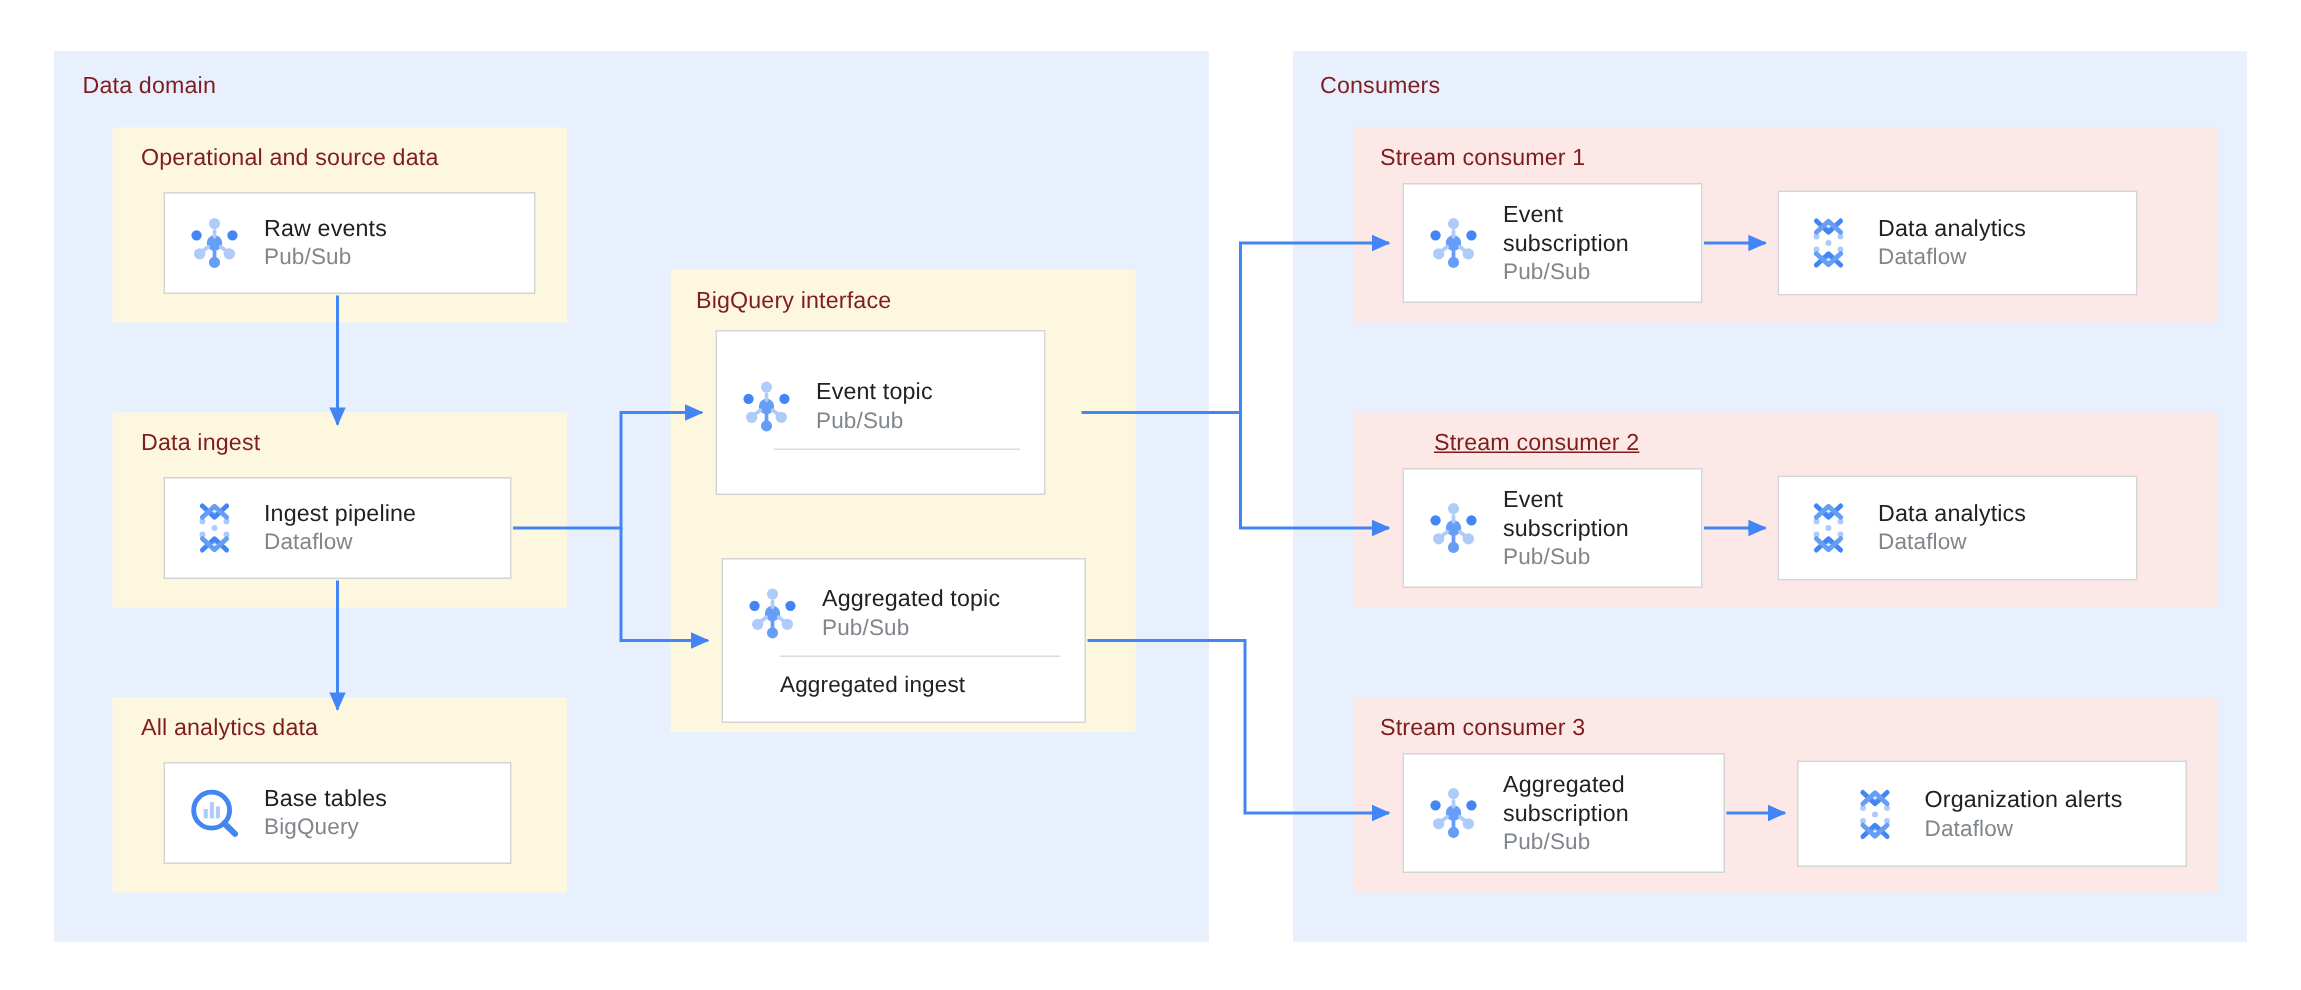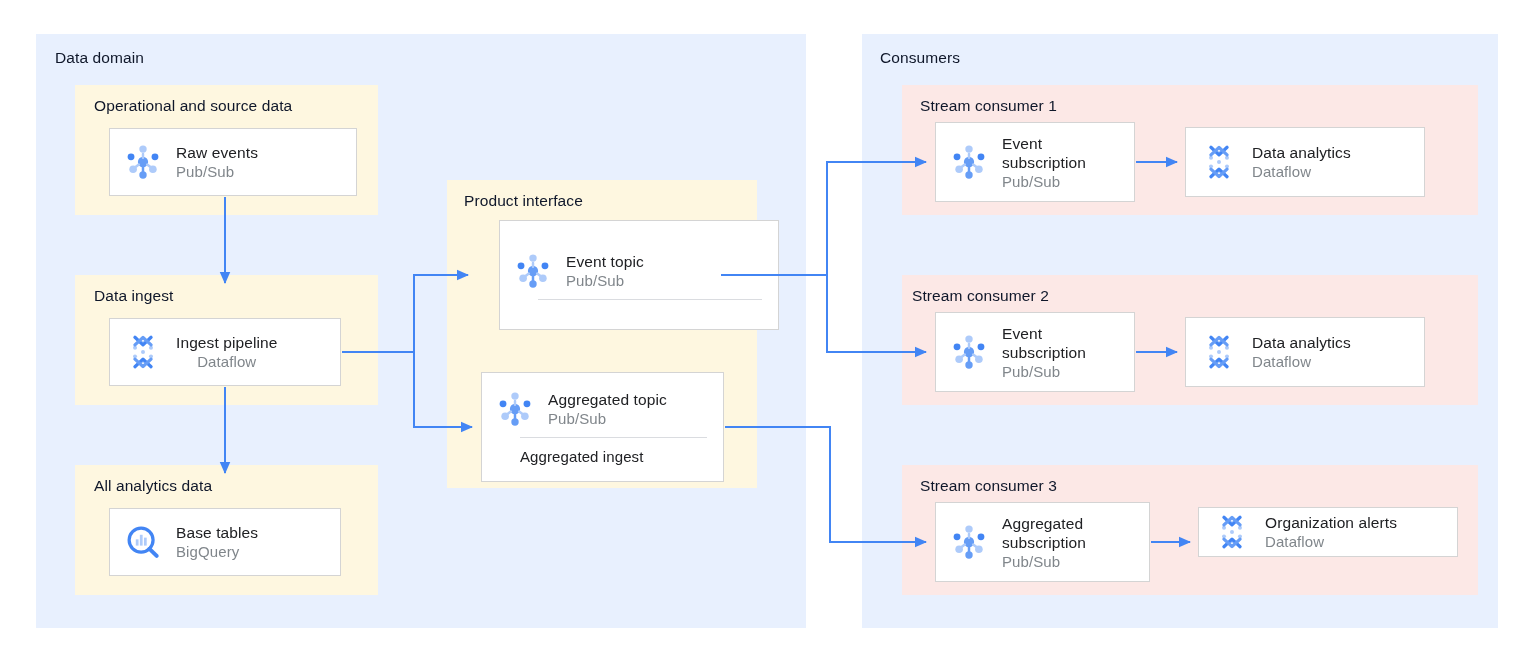--- a/index.html
+++ b/index.html
@@ -16,21 +16,21 @@
   }
 
   
   .panel{position:absolute;box-sizing:border-box;}
   .panel-outer{background:#e8f0fe;}
   .panel-yellow{background:#fef7e0;}
   .panel-pink{background:#fce8e6;}
 
   .panel-title{
     position:absolute;
-    color:#0f172a;
+    color:#7f1d1d;
     font-size:15.5px;
     line-height:18px;
     white-space:nowrap;
     letter-spacing:.1px;
   }
 
   
   .card{
     position:absolute;
     box-sizing:border-box;
@@ -111,21 +111,21 @@
       </svg>
       <div class="card-text">
         <div class="card-title">Raw events</div>
         <div class="card-sub">Pub/Sub</div>
       </div>
     </div>
   </div>
 
   <div class="panel panel-yellow" style="left:75px;top:275px;width:303px;height:130px;"></div>
   <div class="panel-title" style="left:94px;top:287px;">Data ingest</div>
-  <div class="card" style="left:109px;top:318px;width:232px;height:68px;text-align:center;">
+  <div class="card" style="left:109px;top:318px;width:232px;height:68px;">
     <div class="card-main">
       <svg class="card-icon" viewBox="0 0 40 40">
         <circle cx="20" cy="10.5" r="2.1" fill="#aecbfa"></circle>
         <circle cx="20" cy="29.5" r="2.1" fill="#aecbfa"></circle>
         <circle cx="11.6" cy="15.4" r="2.1" fill="#aecbfa"></circle>
         <circle cx="28.4" cy="15.4" r="2.1" fill="#aecbfa"></circle>
         <circle cx="11.6" cy="24.6" r="2.1" fill="#aecbfa"></circle>
         <circle cx="28.4" cy="24.6" r="2.1" fill="#aecbfa"></circle>
         <circle cx="20" cy="20" r="2.1" fill="#aecbfa"></circle>
         <path d="M11.5 4.5 L20 12.5 L28.5 4.5" stroke="#4285f4" stroke-width="3.4" fill="none" stroke-linecap="round" stroke-linejoin="round"></path>
@@ -152,23 +152,23 @@
         <rect x="21" y="15.4" width="2.9" height="8.4" fill="#aecbfa"></rect>
       </svg>
       <div class="card-text">
         <div class="card-title">Base tables</div>
         <div class="card-sub">BigQuery</div>
       </div>
     </div>
   </div>
 
   <div class="panel panel-yellow" style="left:447px;top:180px;width:310px;height:308px;"></div>
-  <div class="panel-title" style="left:464px;top:192px;">Product interface</div>
-
-  <div class="card" style="left:477px;top:220px;width:280px;height:110px;margin-left:22px;">
+  <div class="panel-title" style="left:464px;top:192px;">BigQuery interface</div>
+
+  <div class="card" style="left:477px;top:220px;width:220px;height:110px;">
     <div class="card-main" style="padding-top:2px;">
       <svg class="card-icon" viewBox="0 0 40 40">
         <circle cx="20" cy="20" r="5.4" fill="#669df6"></circle>
         <circle cx="20" cy="6.4" r="3.9" fill="#aecbfa"></circle>
         <circle cx="20" cy="33.6" r="3.9" fill="#669df6"></circle>
         <circle cx="7.4" cy="14.6" r="3.6" fill="#4285f4"></circle>
         <circle cx="32.6" cy="14.6" r="3.6" fill="#4285f4"></circle>
         <circle cx="9.6" cy="27.6" r="4" fill="#aecbfa"></circle>
         <circle cx="30.4" cy="27.6" r="4" fill="#aecbfa"></circle>
         <path d="M20 11.5 L20 15.6" stroke="#aecbfa" stroke-width="2.6" stroke-linecap="round"></path>
@@ -251,21 +251,21 @@
         <path d="M11.5 27.5 L20 35.2 L28.5 27.5" stroke="#669df6" stroke-width="3.4" fill="none" stroke-linecap="round" stroke-linejoin="round"></path>
       </svg>
       <div class="card-text">
         <div class="card-title">Data analytics</div>
         <div class="card-sub">Dataflow</div>
       </div>
     </div>
   </div>
 
   <div class="panel panel-pink" style="left:902px;top:275px;width:576px;height:130px;"></div>
-  <div class="panel-title" style="left:912px;top:287px;">Stream consumer 2</div>
+  <div class="panel-title" style="left:956px;top:287px;text-decoration:underline;">Stream consumer 2</div>
   <div class="card" style="left:935px;top:312px;width:200px;height:80px;">
     <div class="card-main">
       <svg class="card-icon" viewBox="0 0 40 40">
         <circle cx="20" cy="20" r="5.4" fill="#669df6"></circle>
         <circle cx="20" cy="6.4" r="3.9" fill="#aecbfa"></circle>
         <circle cx="20" cy="33.6" r="3.9" fill="#669df6"></circle>
         <circle cx="7.4" cy="14.6" r="3.6" fill="#4285f4"></circle>
         <circle cx="32.6" cy="14.6" r="3.6" fill="#4285f4"></circle>
         <circle cx="9.6" cy="27.6" r="4" fill="#aecbfa"></circle>
         <circle cx="30.4" cy="27.6" r="4" fill="#aecbfa"></circle>
@@ -320,21 +320,21 @@
         <path d="M15.6 22.6 L11.8 25.6" stroke="#aecbfa" stroke-width="2.6" stroke-linecap="round"></path>
         <path d="M24.4 22.6 L28.2 25.6" stroke="#aecbfa" stroke-width="2.6" stroke-linecap="round"></path>
       </svg>
       <div class="card-text">
         <div class="card-title">Aggregated
 subscription</div>
         <div class="card-sub">Pub/Sub</div>
       </div>
     </div>
   </div>
-  <div class="card" style="left:1198px;top:507px;width:260px;height:50px;">
+  <div class="card" style="left:1198px;top:507px;width:260px;height:71px;padding-left:18px;">
     <div class="card-main">
       <svg class="card-icon" viewBox="0 0 40 40">
         <circle cx="20" cy="10.5" r="2.1" fill="#aecbfa"></circle>
         <circle cx="20" cy="29.5" r="2.1" fill="#aecbfa"></circle>
         <circle cx="11.6" cy="15.4" r="2.1" fill="#aecbfa"></circle>
         <circle cx="28.4" cy="15.4" r="2.1" fill="#aecbfa"></circle>
         <circle cx="11.6" cy="24.6" r="2.1" fill="#aecbfa"></circle>
         <circle cx="28.4" cy="24.6" r="2.1" fill="#aecbfa"></circle>
         <circle cx="20" cy="20" r="2.1" fill="#aecbfa"></circle>
         <path d="M11.5 4.5 L20 12.5 L28.5 4.5" stroke="#4285f4" stroke-width="3.4" fill="none" stroke-linecap="round" stroke-linejoin="round"></path>

